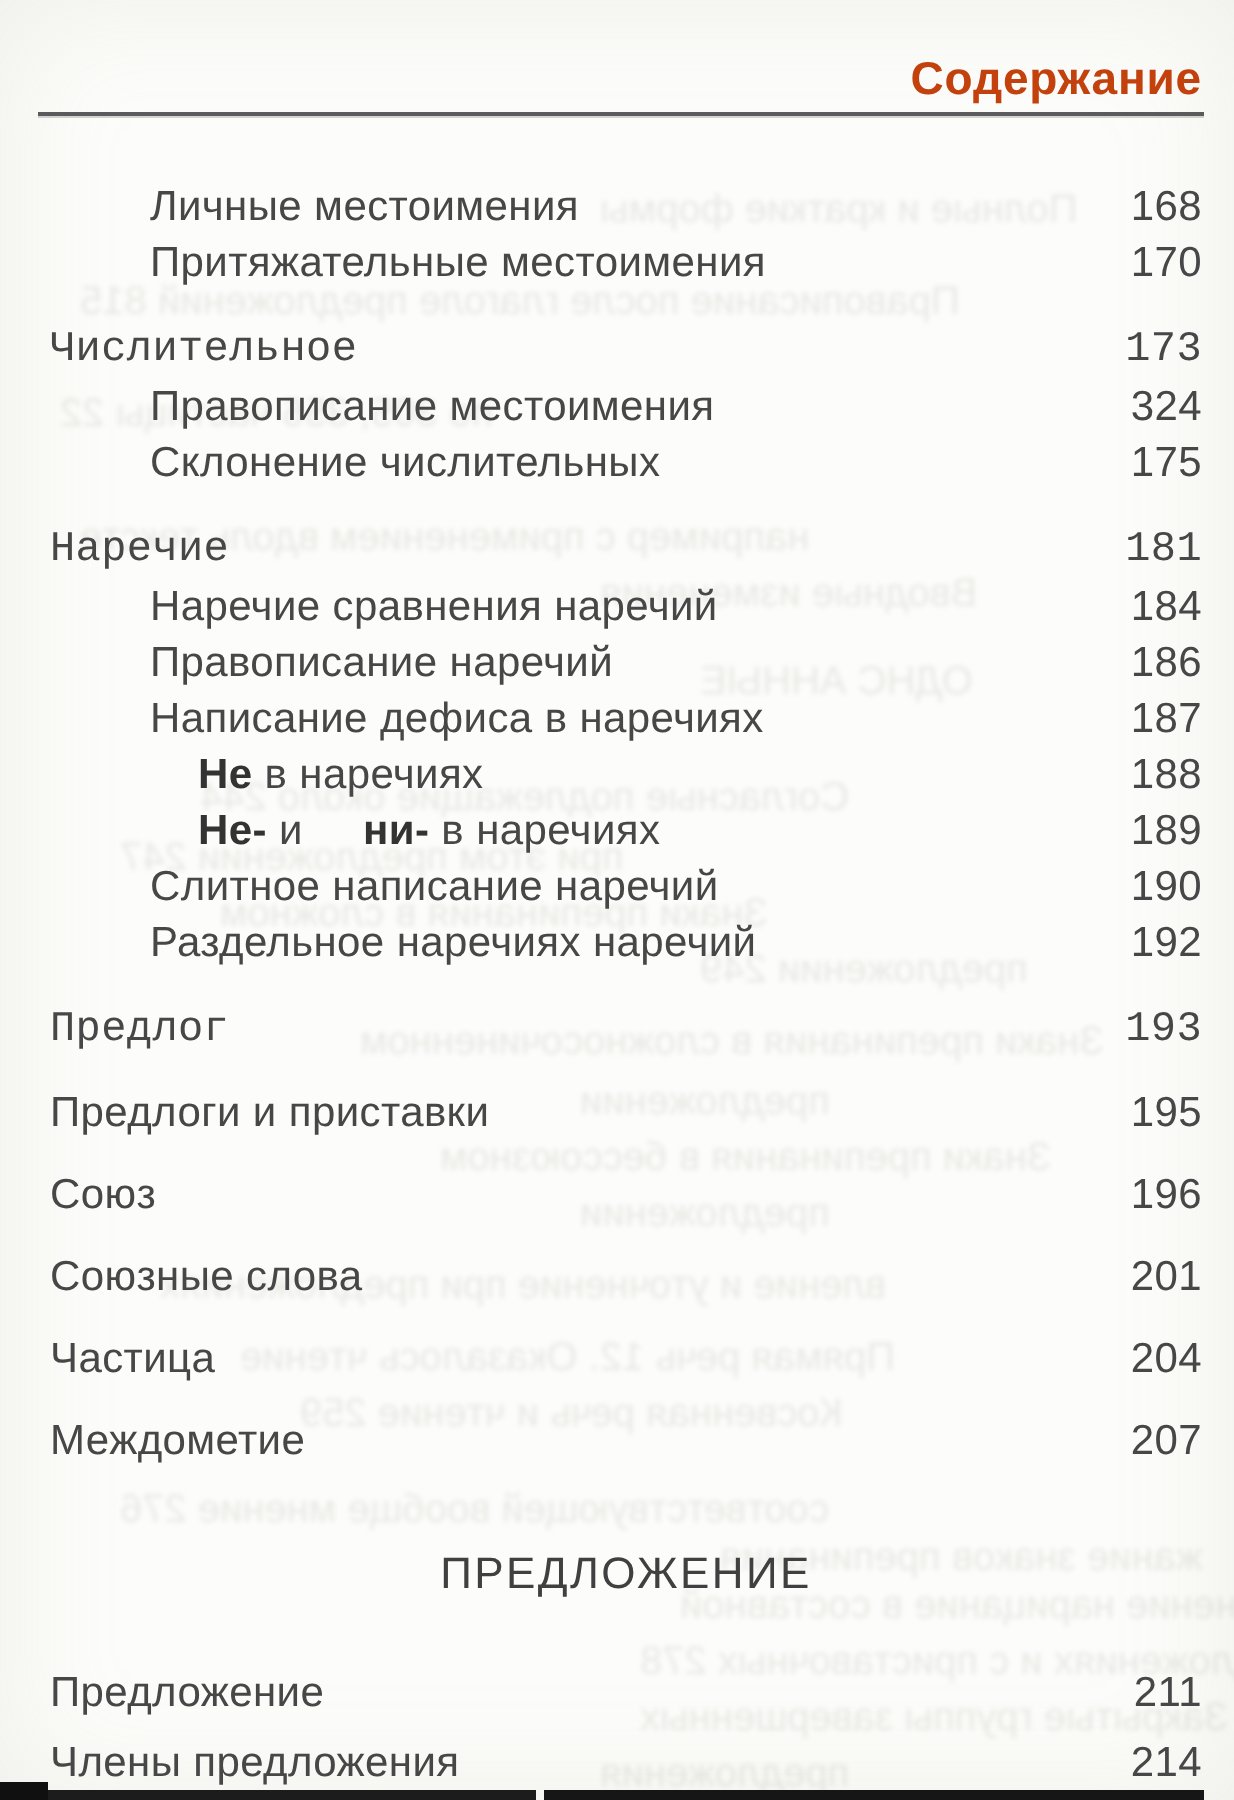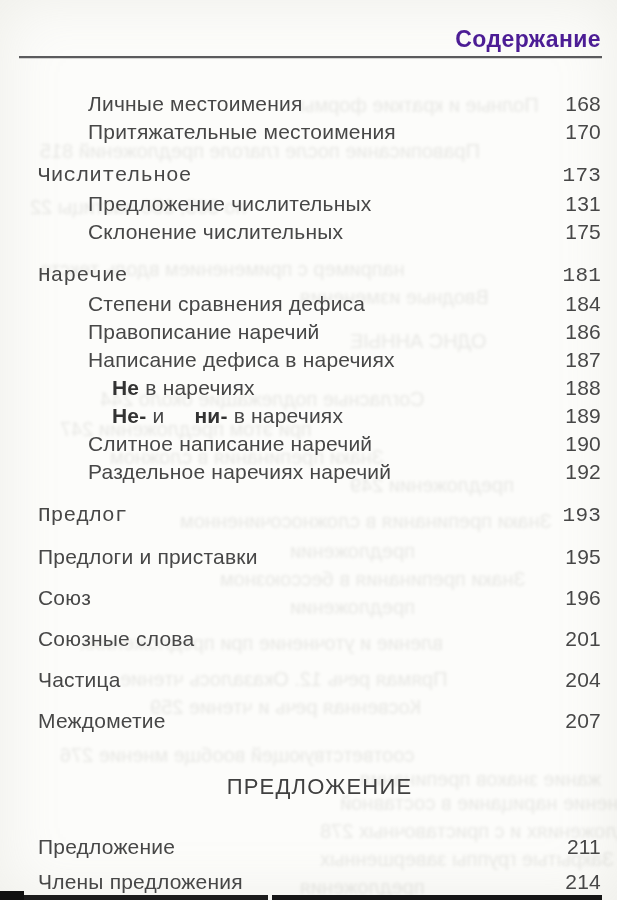--- a/index.html
+++ b/index.html
@@ -13,36 +13,36 @@
     color: #474747;
     box-shadow: inset 0 0 60px rgba(175,175,160,0.18);
   }
   .header-title {
     position: absolute;
     top: 25px;
     right: 16px;
     font-size: 23px;
     line-height: 28px;
     font-weight: bold;
-    color: #4c1d95;
+    color: #c2410c;
     letter-spacing: 0.4px;
   }
   .header-rule {
     position: absolute;
     top: 56px;
     left: 19px;
     right: 15px;
     height: 2px;
     background: #5b5b5d;
     box-shadow: 0 1px 0 rgba(90,90,90,0.25);
   }
   .toc {
     position: absolute;
     top: 90px;
-    left: 38px;
+    left: 25px;
     right: 16px;
   }
   .row {
     display: flex;
     justify-content: space-between;
     align-items: baseline;
     font-size: 21px;
     line-height: 28px;
     letter-spacing: 0.2px;
   }
@@ -127,33 +127,33 @@
   </div>
           <div class="row indent-1">
     <span class="label"><span>Притяжательные местоимения</span></span>
     <span class="page-num">170</span>
   </div>
           <div class="row indent-0 gap-lg">
     <span class="label"><span>Числительное</span></span>
     <span class="page-num">173</span>
   </div>
           <div class="row indent-1">
-    <span class="label"><span>Предложение числительных</span></span>
-    <span class="page-num">131</span>
+    <span class="label"><span>Правописание местоимения</span></span>
+    <span class="page-num">324</span>
   </div>
           <div class="row indent-1">
     <span class="label"><span>Склонение числительных</span></span>
     <span class="page-num">175</span>
   </div>
           <div class="row indent-0 gap-lg">
     <span class="label"><span>Наречие</span></span>
     <span class="page-num">181</span>
   </div>
           <div class="row indent-1">
-    <span class="label"><span>Степени сравнения дефиса</span></span>
+    <span class="label"><span>Наречие сравнения наречий</span></span>
     <span class="page-num">184</span>
   </div>
           <div class="row indent-1">
     <span class="label"><span>Правописание наречий</span></span>
     <span class="page-num">186</span>
   </div>
           <div class="row indent-1">
     <span class="label"><span>Написание дефиса в наречиях</span></span>
     <span class="page-num">187</span>
   </div>

